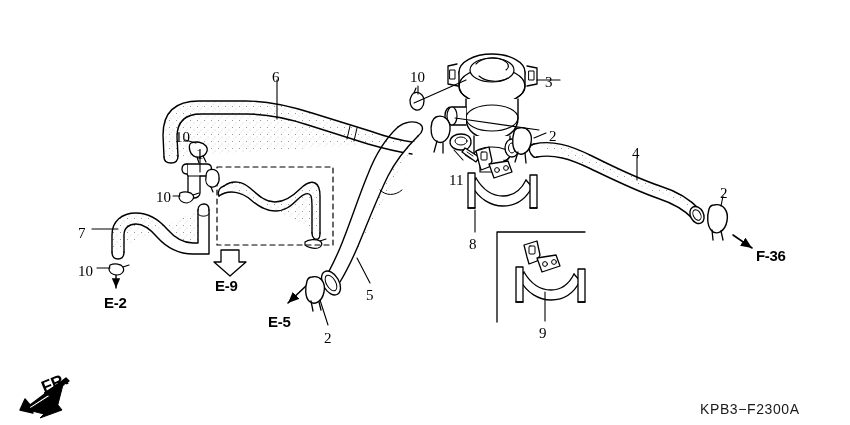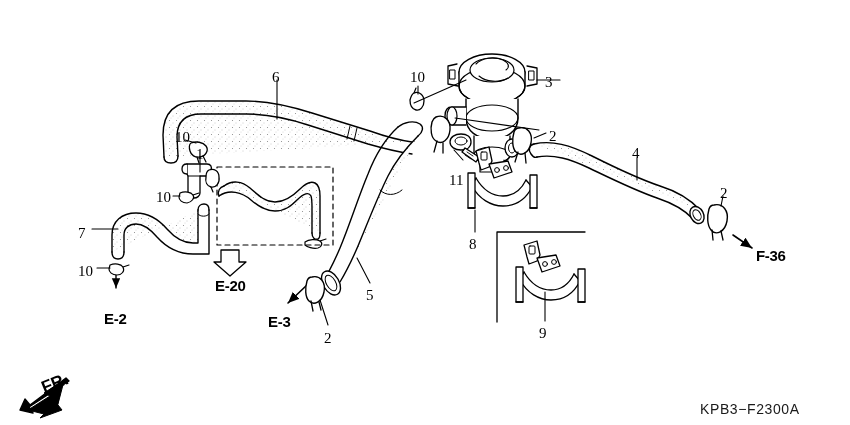--- a/index.html
+++ b/index.html
@@ -326,22 +326,22 @@
   <div class="lbl" style="left:156px;top:190px">10</div>
   <div class="lbl" style="left:449px;top:173px">11</div>
   <div class="lbl" style="left:720px;top:186px">2</div>
   <div class="lbl" style="left:78px;top:226px">7</div>
   <div class="lbl" style="left:469px;top:237px">8</div>
   <div class="lbl" style="left:78px;top:264px">10</div>
   <div class="lbl" style="left:366px;top:288px">5</div>
   <div class="lbl" style="left:539px;top:326px">9</div>
   <div class="lbl" style="left:324px;top:331px">2</div>
 
-  <div class="ref" style="left:104px;top:310px">E-2</div>
-  <div class="ref" style="left:215px;top:277px">E-20</div>
-  <div class="ref" style="left:268px;top:313px">E-3</div>
+  <div class="ref" style="left:104px;top:294px">E-2</div>
+  <div class="ref" style="left:215px;top:277px">E-9</div>
+  <div class="ref" style="left:268px;top:313px">E-5</div>
   <div class="ref" style="left:756px;top:247px">F-36</div>
 
   <div class="frlabel" style="left:46px;top:378px">FR.</div>
 
   <div class="code" style="left:700px;top:401px">KPB3−F2300A</div>
 
 </div>
 
 </body></html>

